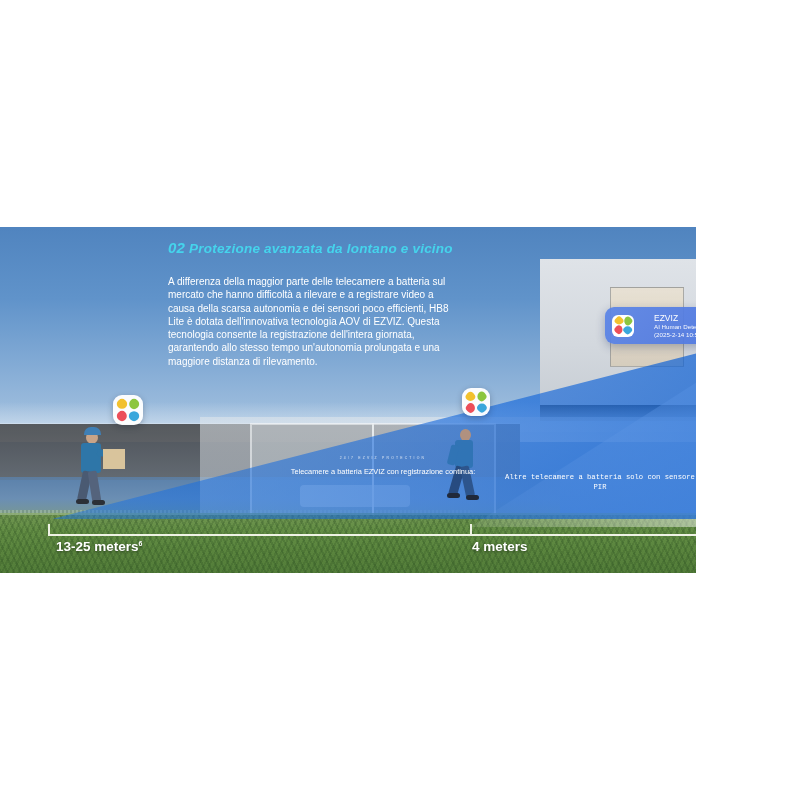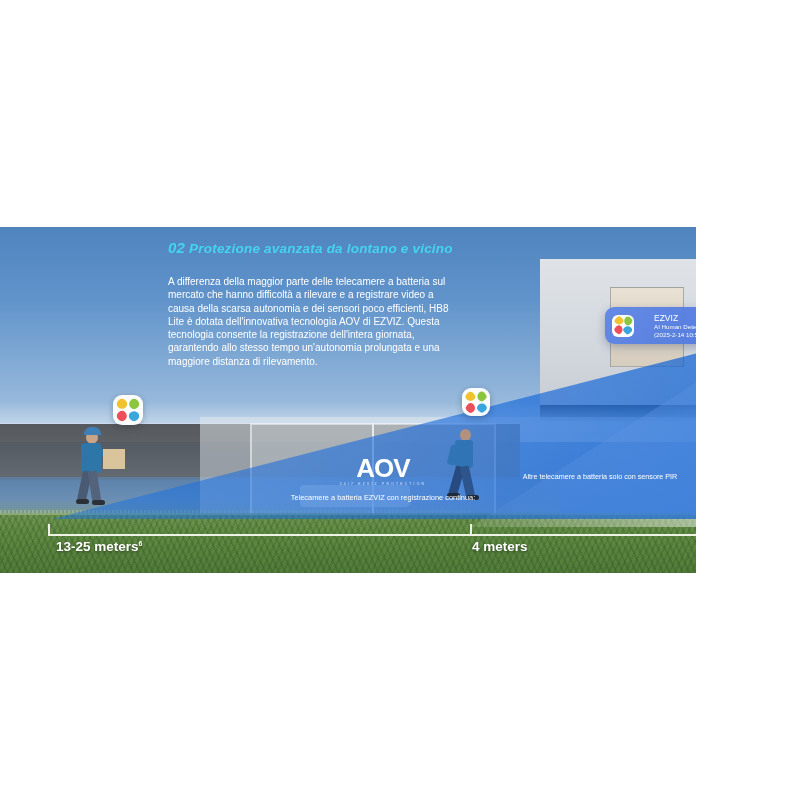--- a/index.html
+++ b/index.html
@@ -192,21 +192,21 @@
   }
 
   
   .std-wrap{
     position:absolute; left:500px; top:240px; width:200px; text-align:center;
   }
   .std-title{
     font-size:12.5px; font-weight:bold; color:#ffffff;
   }
   .std-cap{
-    margin-top:5px; font-size:7.2px; color:#ffffff; line-height:10px;
+    margin-top:5px; font-size:7.2px; color:#ffffff; line-height:10px;font-family:Liberation Mono, monospace;
   }
 
   
   .bracket{
     position:absolute; left:48px; top:297px; width:702px; height:12px;
   }
   .b-line{
     position:absolute; left:0; top:10px; width:702px; height:2px;
     background:#eef2e4;
   }
@@ -366,21 +366,20 @@
     </div>
 
     <div class="copy">
       <div class="heading">
         <span class="num">02</span><span>Protezione avanzata da lontano e vicino</span>
       </div>
       <div class="body-copy">A differenza della maggior parte delle telecamere a batteria sul mercato che hanno difficoltà a rilevare e a registrare video a causa della scarsa autonomia e dei sensori poco efficienti, HB8 Lite è dotata dell'innovativa tecnologia AOV di EZVIZ. Questa tecnologia consente la registrazione dell'intera giornata, garantendo allo stesso tempo un'autonomia prolungata e una maggiore distanza di rilevamento.</div>
     </div>
 
     <div class="aov-wrap">
-      <div class="aov-logo">AOV</div>
       <div class="aov-tag">24/7 EZVIZ PROTECTION</div>
       <div class="aov-cap">Telecamere a batteria EZVIZ con registrazione continua:</div>
     </div>
 
     <div class="std-wrap">
       <div class="std-cap">Altre telecamere a batteria solo con sensore PIR</div>
     </div>
 
     <div class="bracket">
       <div class="b-line"></div>

